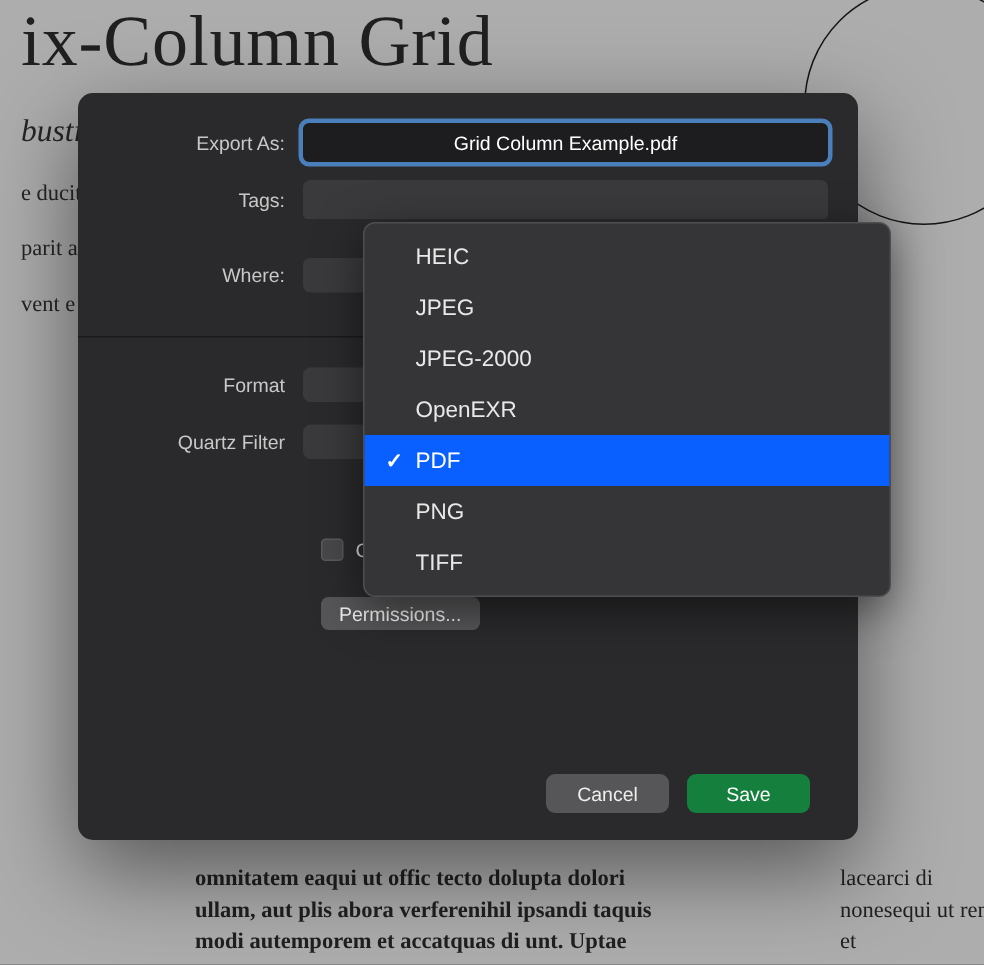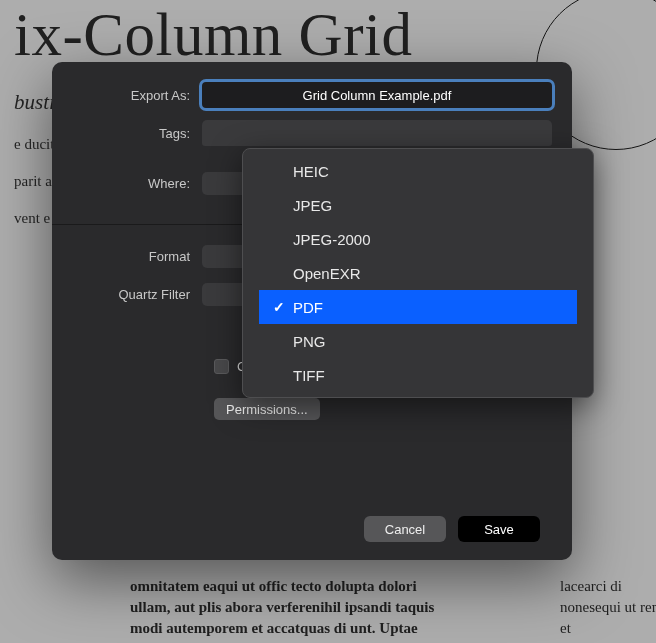--- a/index.html
+++ b/index.html
@@ -13,21 +13,21 @@
     }
     .bg-document {
       position: absolute;
       inset: 0;
       padding: 0 14px;
       color: #333;
       font-family: Georgia, 'Times New Roman', serif;
       filter: brightness(0.95);
     }
     .bg-heading {
-      font-size: 61px;
+      font-size: 48px;
       font-weight: normal;
       margin-bottom: 18px;
       letter-spacing: 0.5px;
     }
     .bg-cols {
       display: grid;
       grid-template-columns: 1fr 1fr;
       gap: 26px;
       font-size: 15px;
       line-height: 1.4;
@@ -126,21 +126,21 @@
     }
     .dropdown {
       position: absolute;
       top: 86px;
       left: 190px;
       width: 352px;
       background: #353537;
       border: 1px solid #4e4e50;
       border-radius: 8px;
       box-shadow: 0 8px 30px rgba(0,0,0,0.5);
-      padding: 5px 16px;
+      padding: 5px 0;
       z-index: 10;
     }
     .dd-item {
       display: flex;
       align-items: center;
       height: 34px;
       padding: 0 14px;
       font-size: 15px;
       color: #e8e8e8;
       cursor: default;
@@ -203,21 +203,21 @@
       border: none;
       border-radius: 6px;
       font-size: 13px;
       cursor: default;
     }
     .btn-cancel {
       background: #565658;
       color: #eee;
     }
     .btn-save {
-      background: #000000;
+      background: #15803d;
       color: #fff;
     }
     .quartz-edge {
       position: absolute;
       right: 20px;
       top: 276px;
       width: 10px;
       height: 24px;
       background: #3f68ff;
       border-radius: 0 5px 5px 0;

